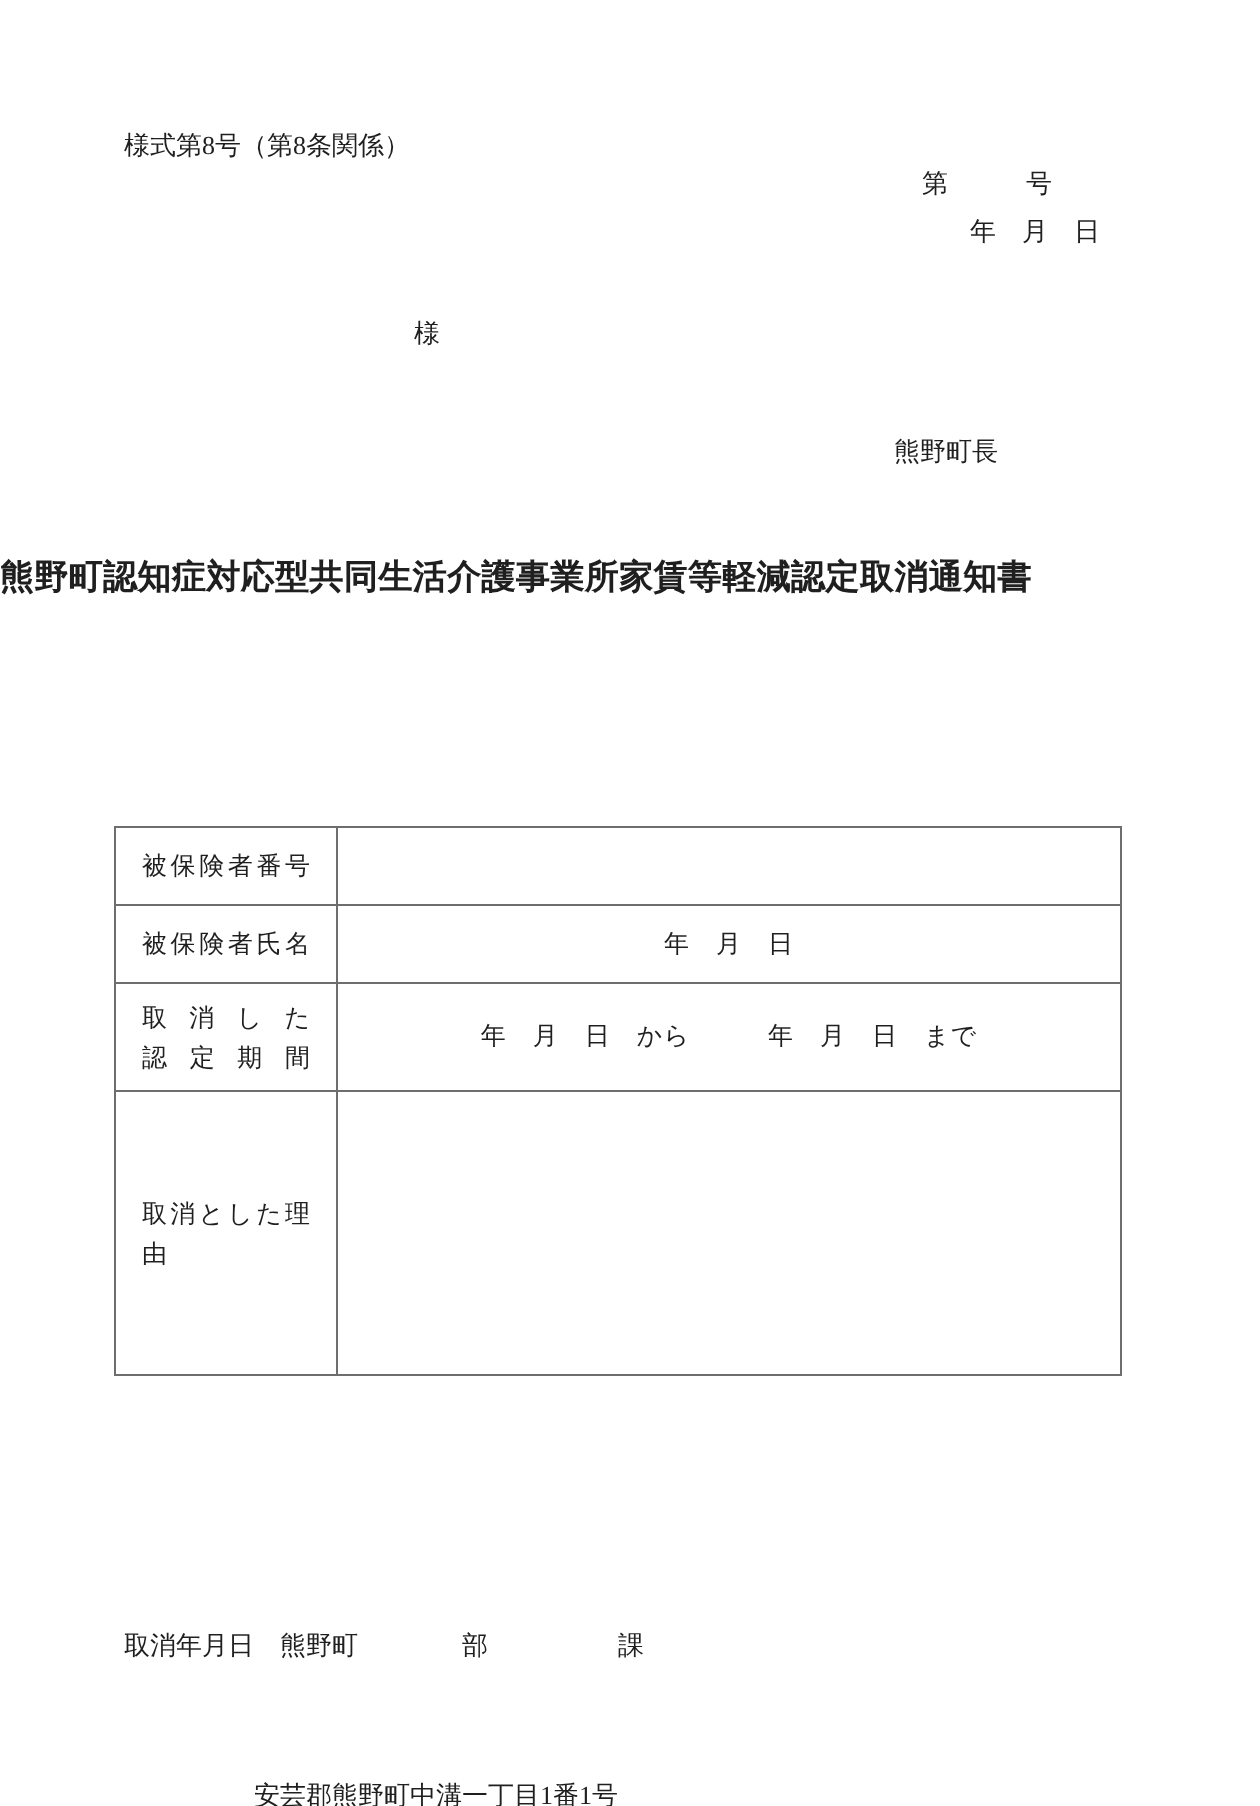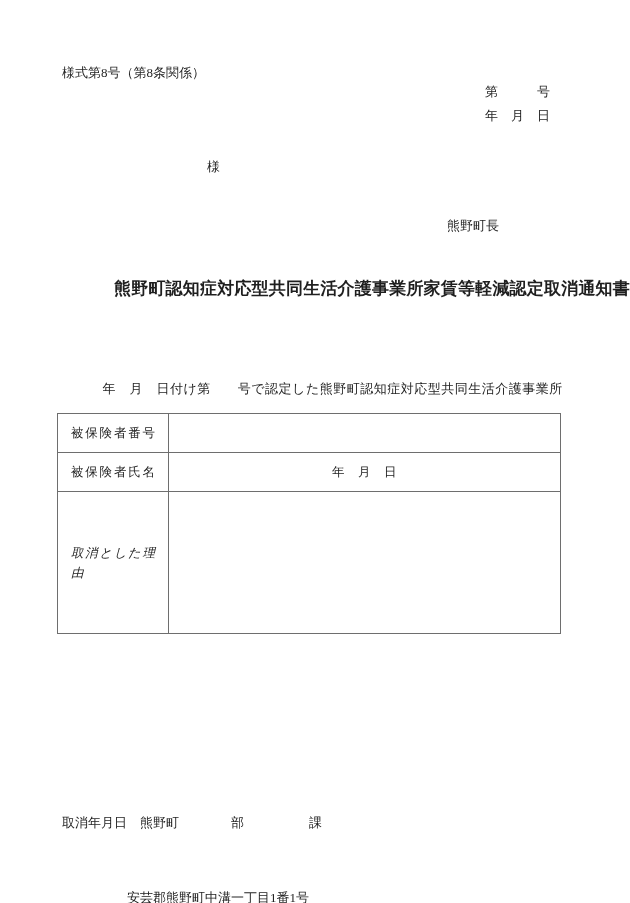--- a/index.html
+++ b/index.html
@@ -12,27 +12,27 @@
     position:relative;
     width:630px;height:903px;
     margin:0 auto;
     background:var(--page-background);
     color:var(--text);
     font-family:"Liberation Serif","DejaVu Serif",serif;
     overflow:hidden;
   }
   .abs{position:absolute;white-space:pre;}
   .form-number{left:62px;top:64px;font-size:13px;line-height:18px;}
-  .doc-number{left:485px;top:83px;font-size:13px;line-height:17px;}
+  .doc-number{left:461px;top:83px;font-size:13px;line-height:17px;}
   .date-line{left:485px;top:107px;font-size:13px;line-height:17px;}
   .addressee{left:207px;top:158px;font-size:13px;line-height:18px;}
   .sender{left:447px;top:217px;font-size:13px;line-height:18px;}
   .title{
     left:0;top:276px;width:630px;
-    margin:0;text-align:right;
+    margin:0;text-align:left;
     font-size:17px;font-weight:700;line-height:26px;
     letter-spacing:0.2px;white-space:pre;
   }
   .body-text{left:62px;top:331px;width:512px;font-size:13px;line-height:23px;letter-spacing:0.5px;}
   .body-text div{white-space:pre;}
   .form-table{
     position:absolute;left:57px;top:413px;
     width:503px;border-collapse:collapse;table-layout:fixed;
     font-size:12.5px;
   }
@@ -52,57 +52,61 @@
   }
   td.value{
     text-align:center;
     white-space:pre;
     letter-spacing:0.5px;
   }
   tr.r1{height:39px;}
   tr.r2{height:40px;}
   tr.r3{height:39px;}
   tr.r4{height:54px;}
-  tr.r5{height:142px;font-style:italic;}
+  tr.r5{height:142px;}
   .footer{left:62px;top:760px;font-size:13px;line-height:25px;}
   .footer div{white-space:pre;}
 </style>
 </head>
 <body>
 
 <div class="page">
 
   <div class="abs form-number">様式第8号（第8条関係）</div>
 
   <div class="abs doc-number">第　　　号</div>
   <div class="abs date-line">年　月　日</div>
 
   <div class="abs addressee">様</div>
 
   <div class="abs sender">熊野町長</div>
 
   <h1 class="abs title">熊野町認知症対応型共同生活介護事業所家賃等軽減認定取消通知書</h1>
 
   <div class="abs body-text">
-    <div>　　　年　月　日付け第　　号で認定した熊野町認知症対応型共同生活介護事業所</div>
   </div>
 
   <table class="form-table">
     <colgroup>
         <col class="c-label">
         <col class="c-value">
       </colgroup>
     <tbody>
       <tr class="r1">
         <td class="label">被保険者番号</td>
         <td class="value"></td>
       </tr>
       <tr class="r3">
         <td class="label">被保険者氏名</td>
         <td class="value">年　月　日</td>
+      </tr>
+      <tr class="r4">
+        <td class="label">取消した
+認定期間</td>
+        <td class="value">年　月　日　から　　　年　月　日　まで</td>
       </tr>
       <tr class="r5">
         <td class="label">取消とした理由</td>
         <td class="value"></td>
       </tr>
     </tbody>
   </table>
 
   <div class="abs footer">
     <div>取消年月日　熊野町　　　　部　　　　　課</div>

